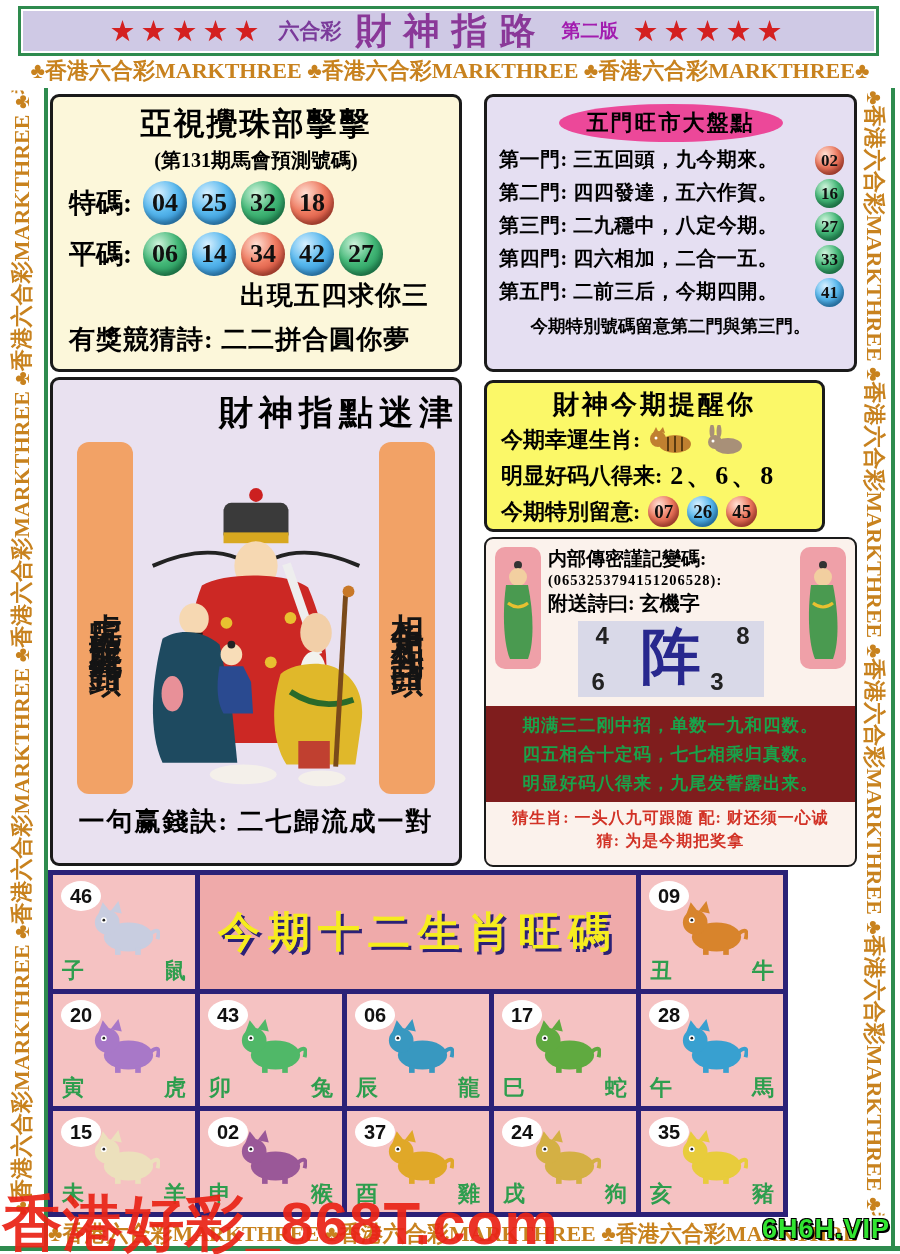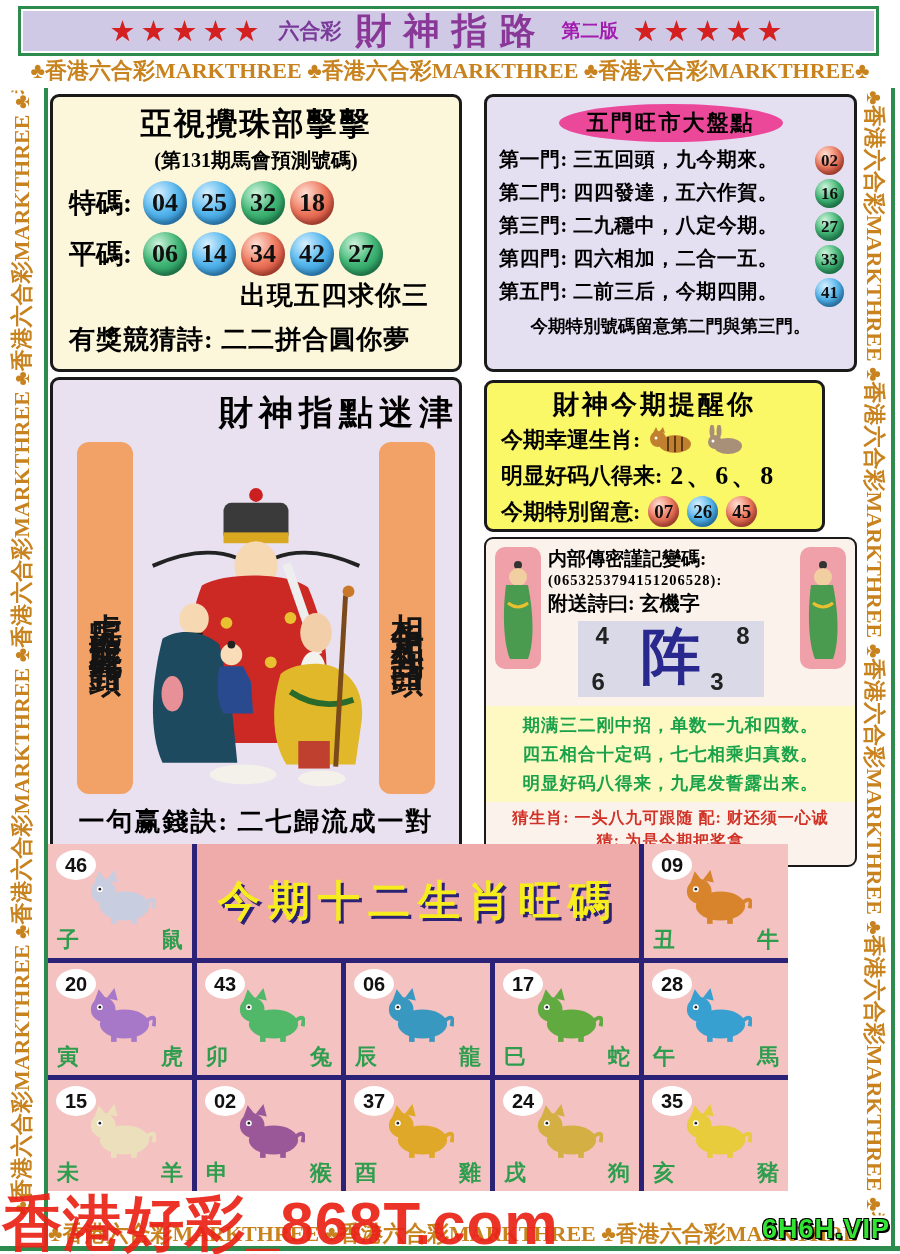--- a/index.html
+++ b/index.html
@@ -87,27 +87,27 @@
   .secret-l1{margin:7px 62px 0;font-size:19px;font-weight:bold;}
   .secret-l2{margin:0 62px;font-size:14.5px;font-weight:bold;letter-spacing:1px;}
   .secret-l3{margin:1px 62px 0;font-size:20px;font-weight:bold;}
   .char-box{position:relative;width:186px;height:76px;margin:4px auto 0;background:#d9d9e8;}
   .corner{position:absolute;font-size:24px;font-weight:bold;color:#222;
     font-family:"Liberation Sans","DejaVu Sans",sans-serif;line-height:1;}
   .c-tl{left:18px;top:3px;} .c-tr{right:14px;top:3px;}
   .c-bl{left:14px;bottom:3px;} .c-br{right:40px;bottom:3px;}
   .big-char{position:absolute;left:0;right:0;top:50%;transform:translateY(-52%);
     text-align:center;font-size:60px;font-weight:bold;color:#28288e;}
-  .verses{margin-top:9px;background:#fef9c3;padding:5px 0 4px;}
+  .verses{margin-top:9px;background:#7f1d1d;padding:5px 0 4px;}
   .verse{text-align:center;color:#19a24a;font-size:17.5px;font-weight:bold;line-height:29px;letter-spacing:1px;}
   .redline{text-align:center;color:#d23226;font-size:16px;font-weight:bold;line-height:23px;letter-spacing:1px;}
   .redlines{margin-top:4px;}
 
   
-  #grid{left:48px;top:844px;width:740px;height:347px;background:#2b2177;
+  #grid{left:48px;top:870px;width:740px;height:347px;background:#2b2177;padding:5px;
     box-sizing:border-box;display:grid;grid-template-columns:repeat(5,1fr);
     grid-template-rows:114px 112px 1fr;gap:5px;}
   .gcell{background:#f5c2c2;position:relative;}
   .gheader{grid-column:2/5;background:#efaaaa;display:flex;align-items:center;justify-content:center;
     font-size:42px;font-weight:bold;letter-spacing:8px;color:#f6ec1e;
     text-shadow:3px 3px 0 #2b2177;}
   .gnum{position:absolute;left:8px;top:6px;width:40px;height:30px;background:#fff;border-radius:50%;
     display:flex;align-items:center;justify-content:center;font-size:20px;font-weight:bold;color:#111;
     font-family:"Liberation Sans","DejaVu Sans",sans-serif;}
   .animal-art{position:absolute;left:50%;top:48%;transform:translate(-50%,-50%);}

